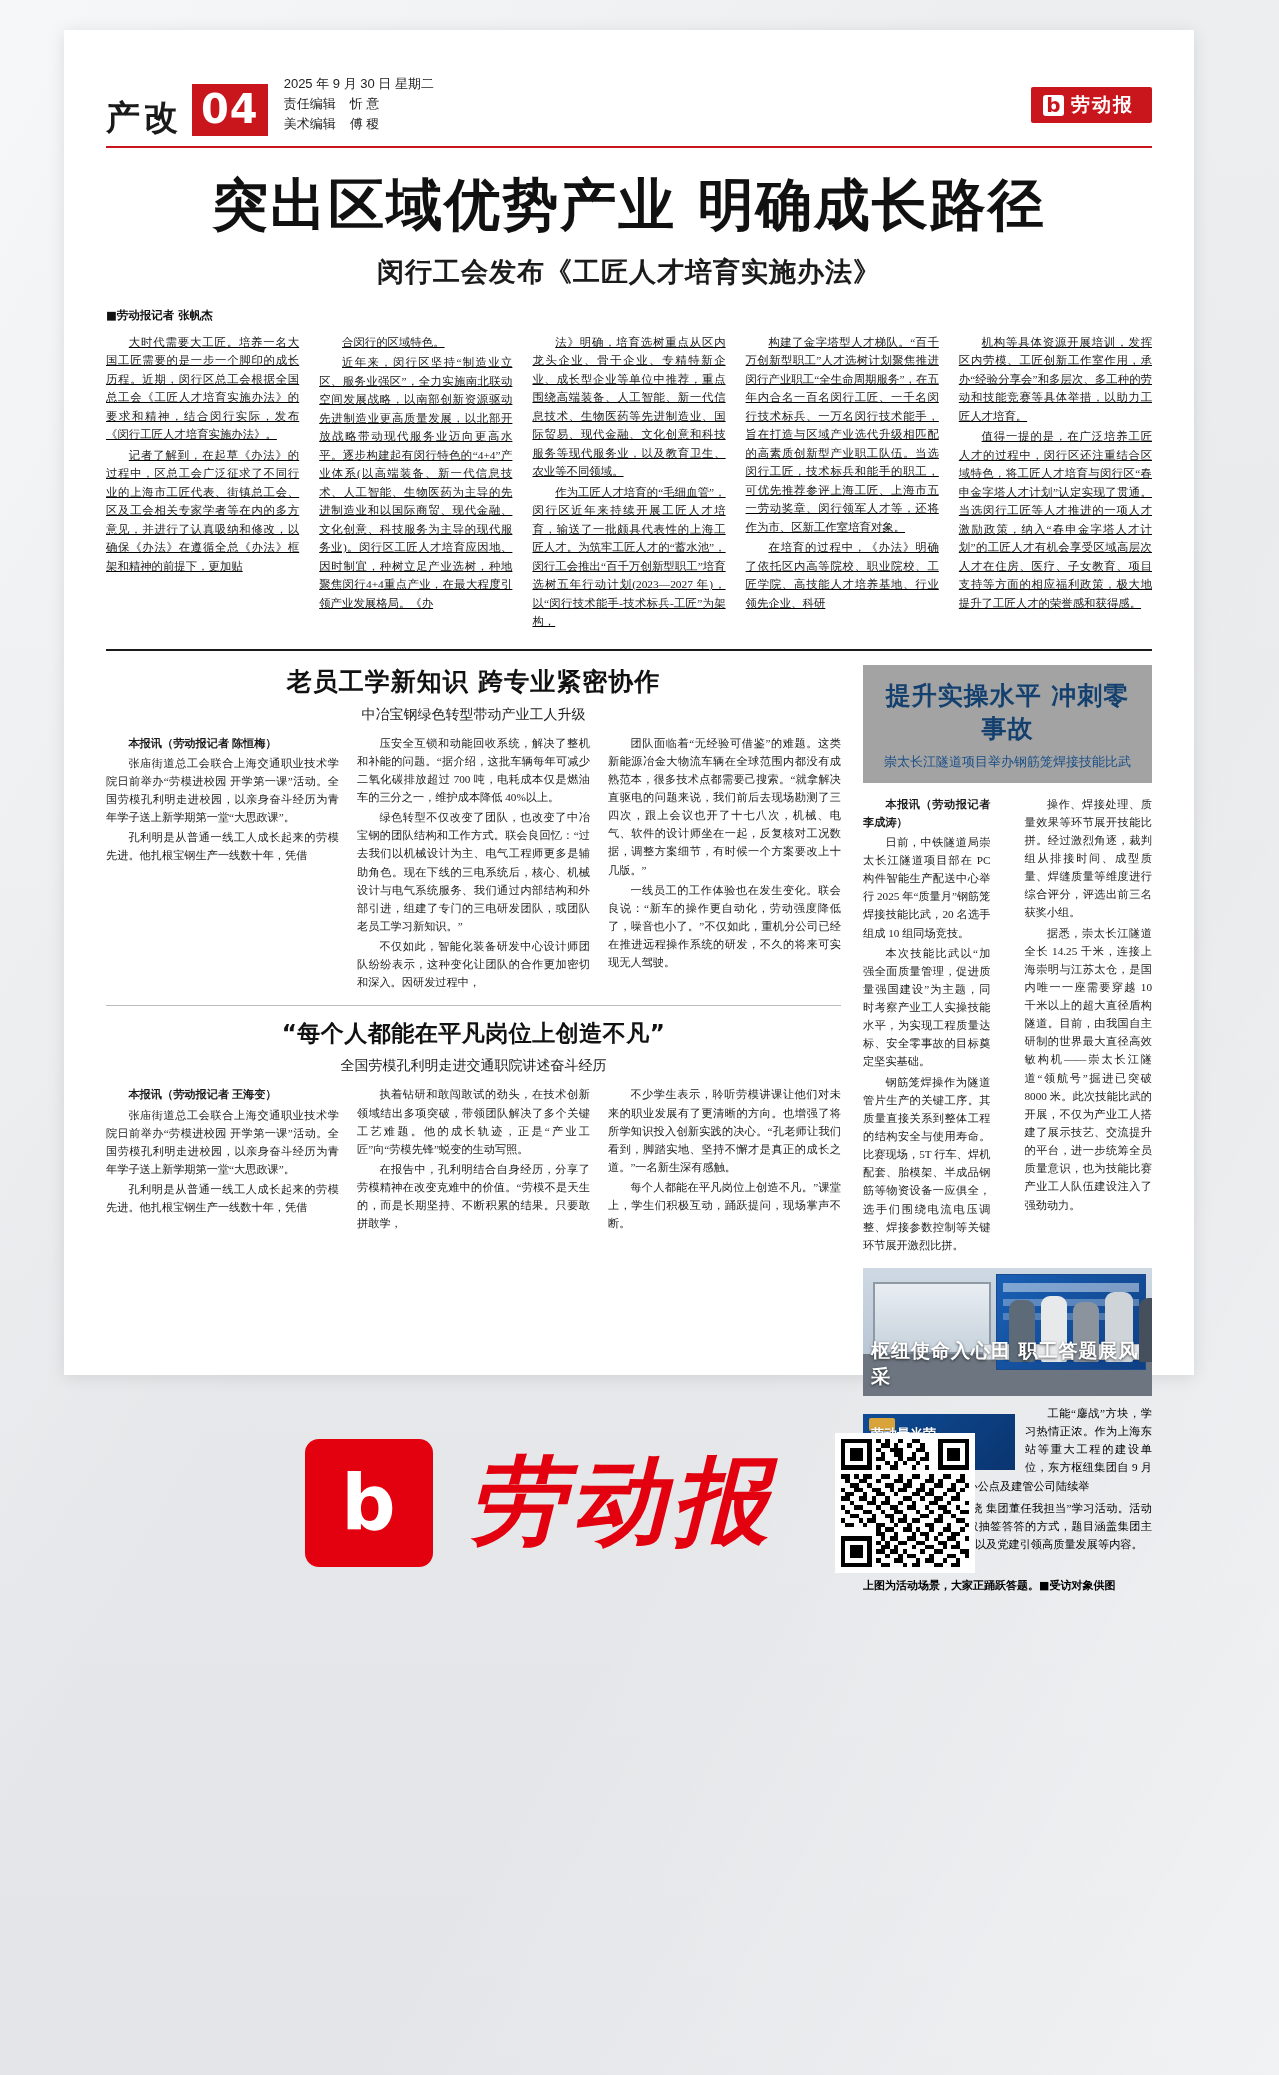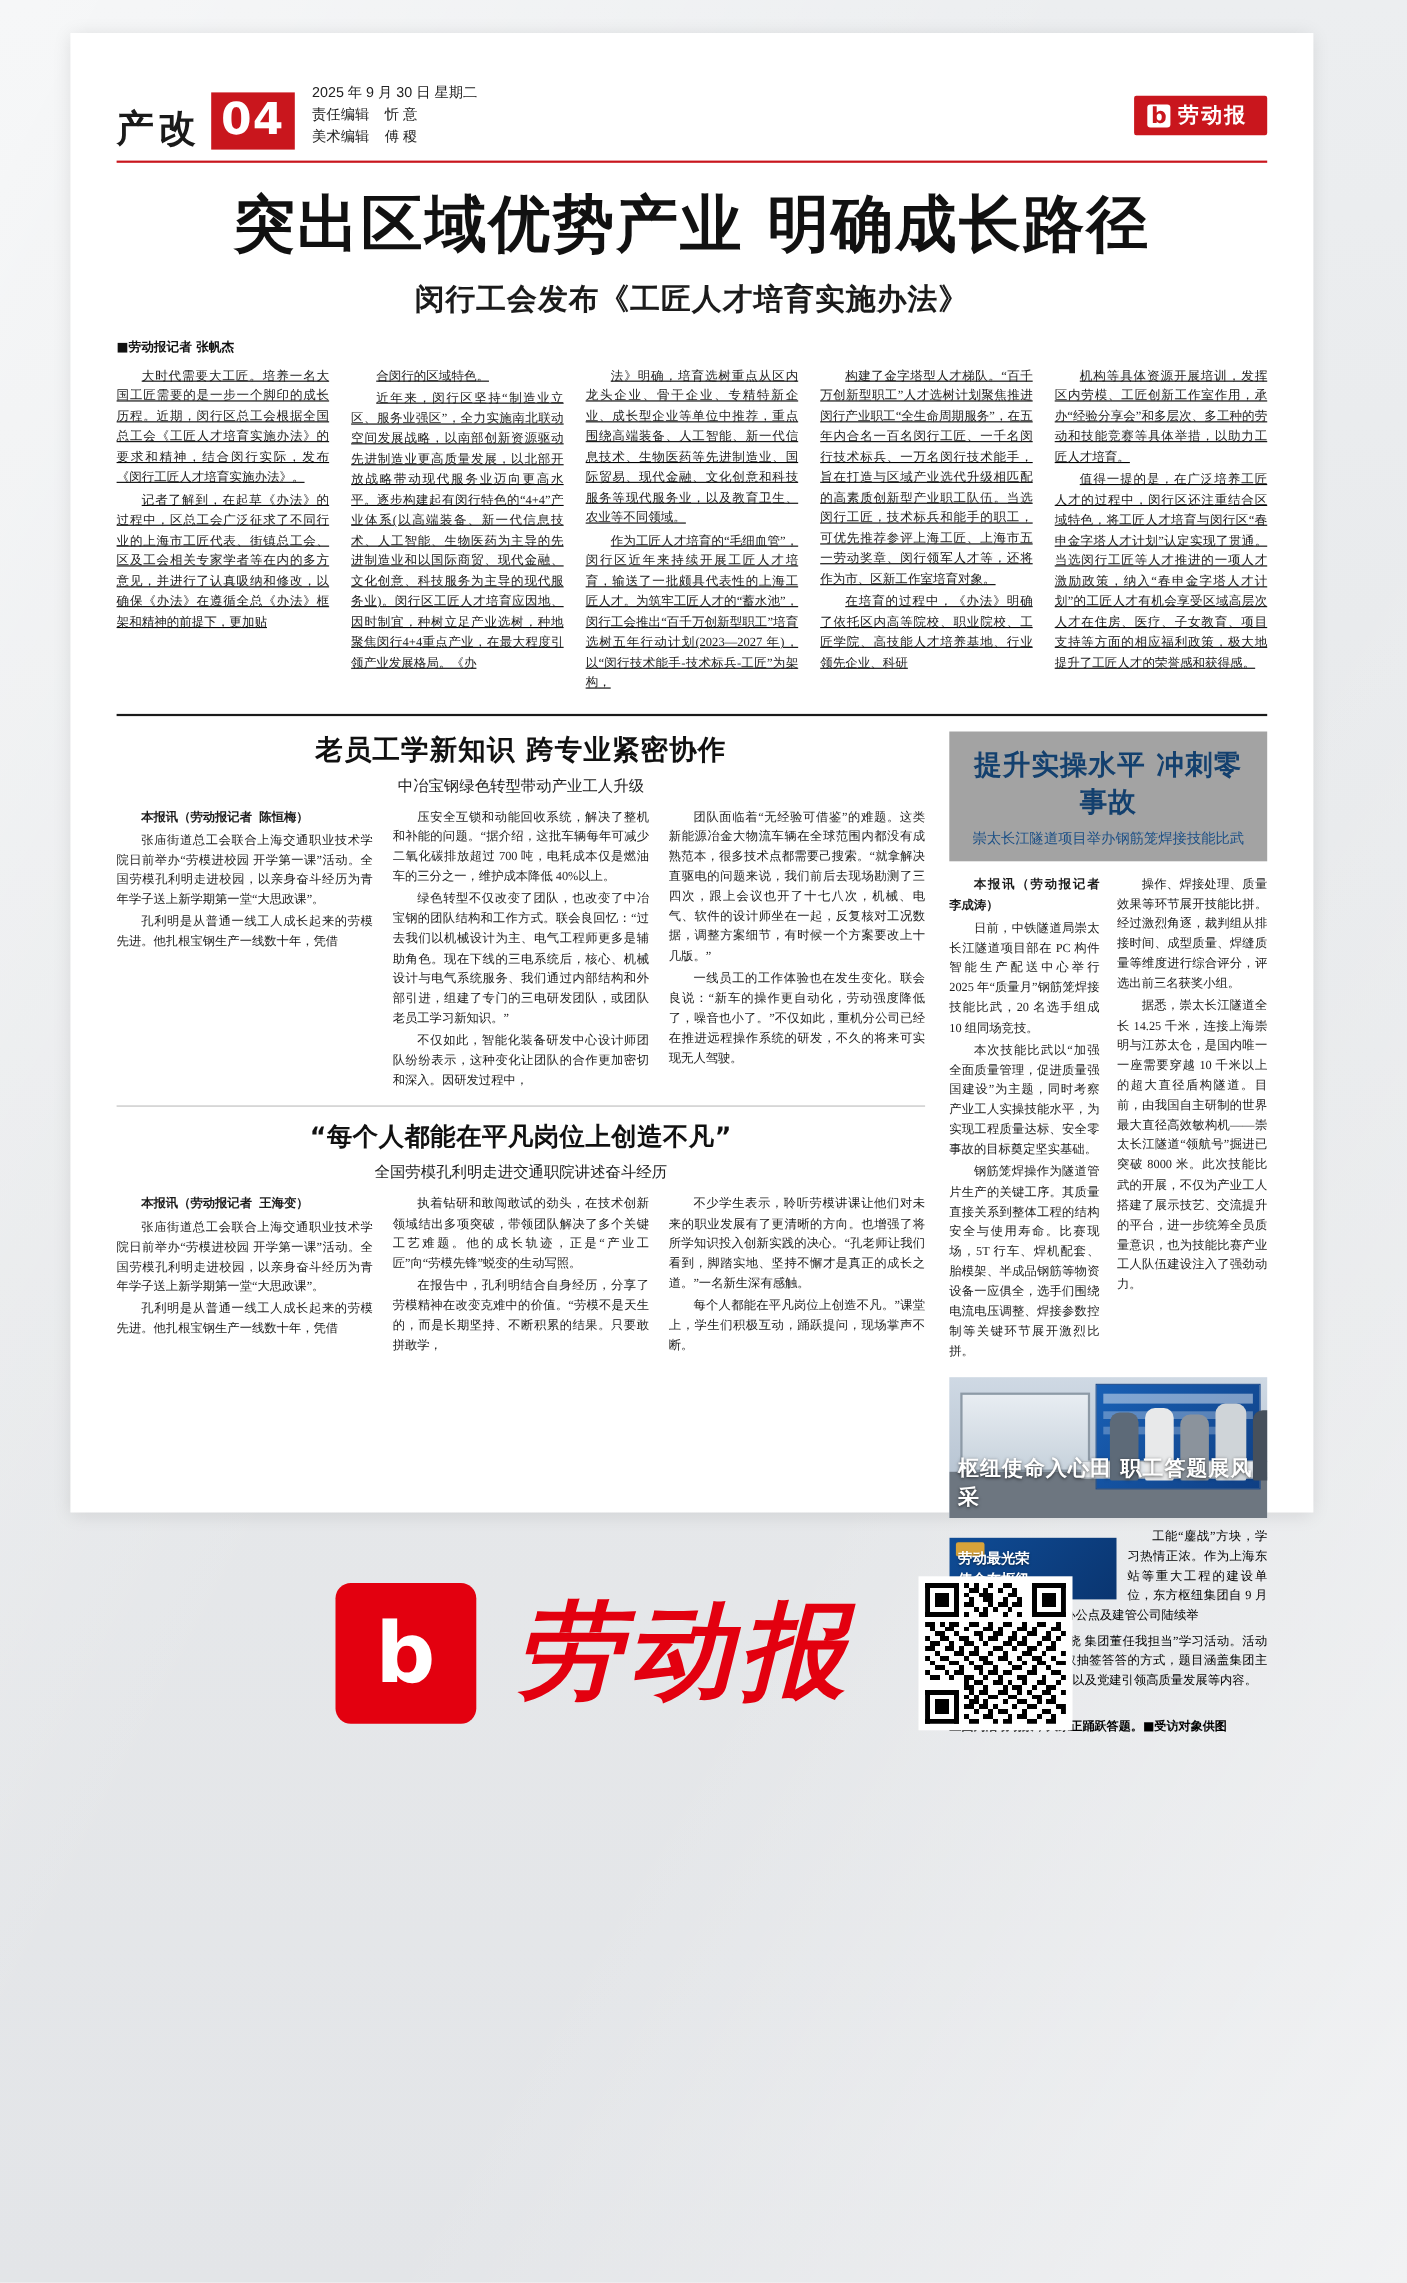--- a/index.html
+++ b/index.html
@@ -159,42 +159,42 @@
   .art-title2 {
     text-align:center;
     font-family:"DejaVu Sans", sans-serif;
     font-weight:bold;
     font-size:23px;
     color:#111;
     letter-spacing:0.5px;
   }
   .cols3 { display:flex; gap:18px; }
   .cols3 .col { font-size:11.2px; }
-  .lead-b { font-weight:bold; font-family:Liberation Mono, monospace; }
+  .lead-b { font-weight:bold; font-family:Liberation Serif, serif; }
   
   .side-box {
     background:#a3a3a3;
     padding:14px 14px 12px 14px;
   }
   .side-title {
     font-family:"DejaVu Sans", sans-serif;
     font-weight:bold;
     font-size:25px;
     color:#13406e;
     letter-spacing:1px;
     text-align:center;
   }
   .side-sub {
     font-family:Liberation Mono, monospace;
     font-size:13px;
     color:#1b4f86;
     text-align:center;
     margin-top:8px;
   }
-  .side-cols { display:flex; gap:16px; margin-top:12px; }
+  .side-cols { display:flex; gap:34px; margin-top:12px; }
   .side-cols .col { font-size:11.2px; }
   
   .photo {
     margin-top:12px;
     width:100%;
     height:128px;
     position:relative;
     overflow:hidden;
     background:linear-gradient(180deg,#cfd9e4 0%, #aebccb 100%);
   }

